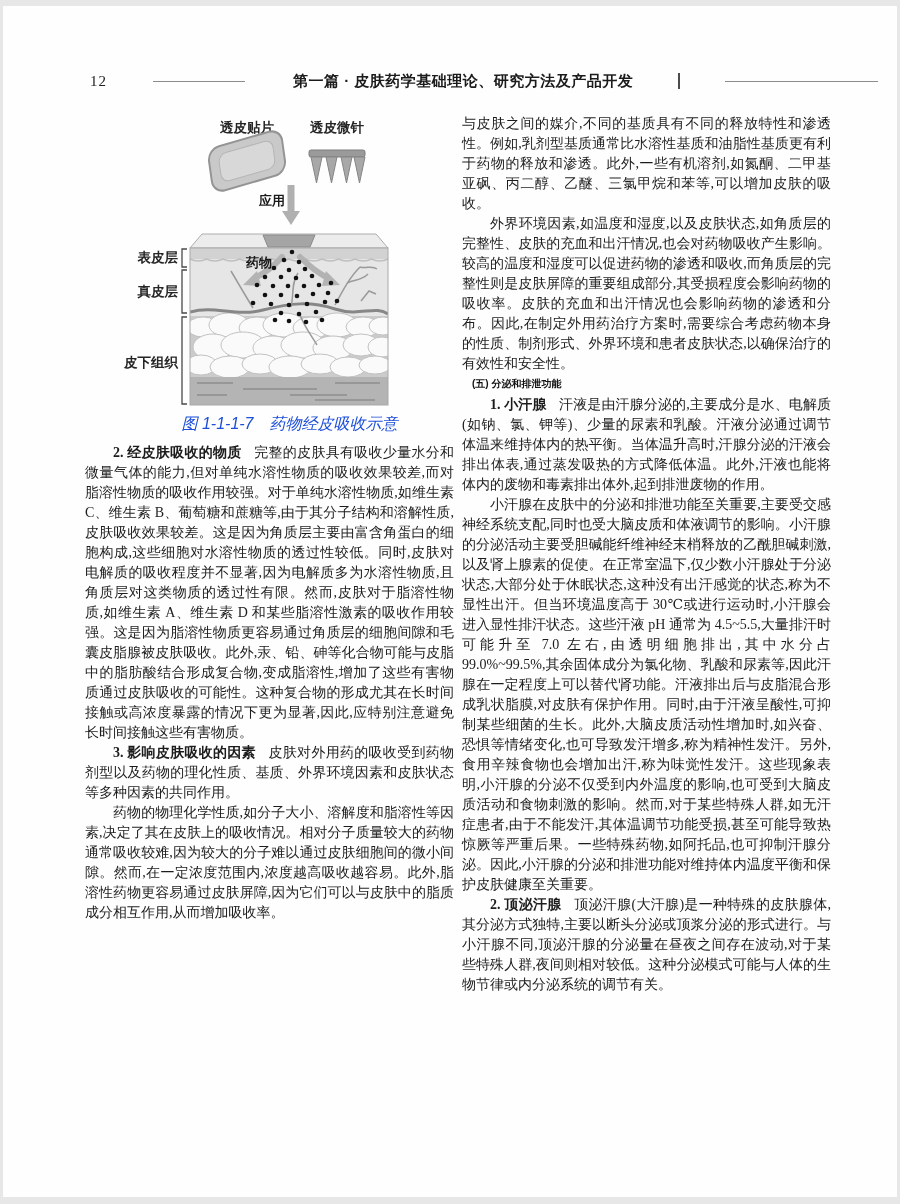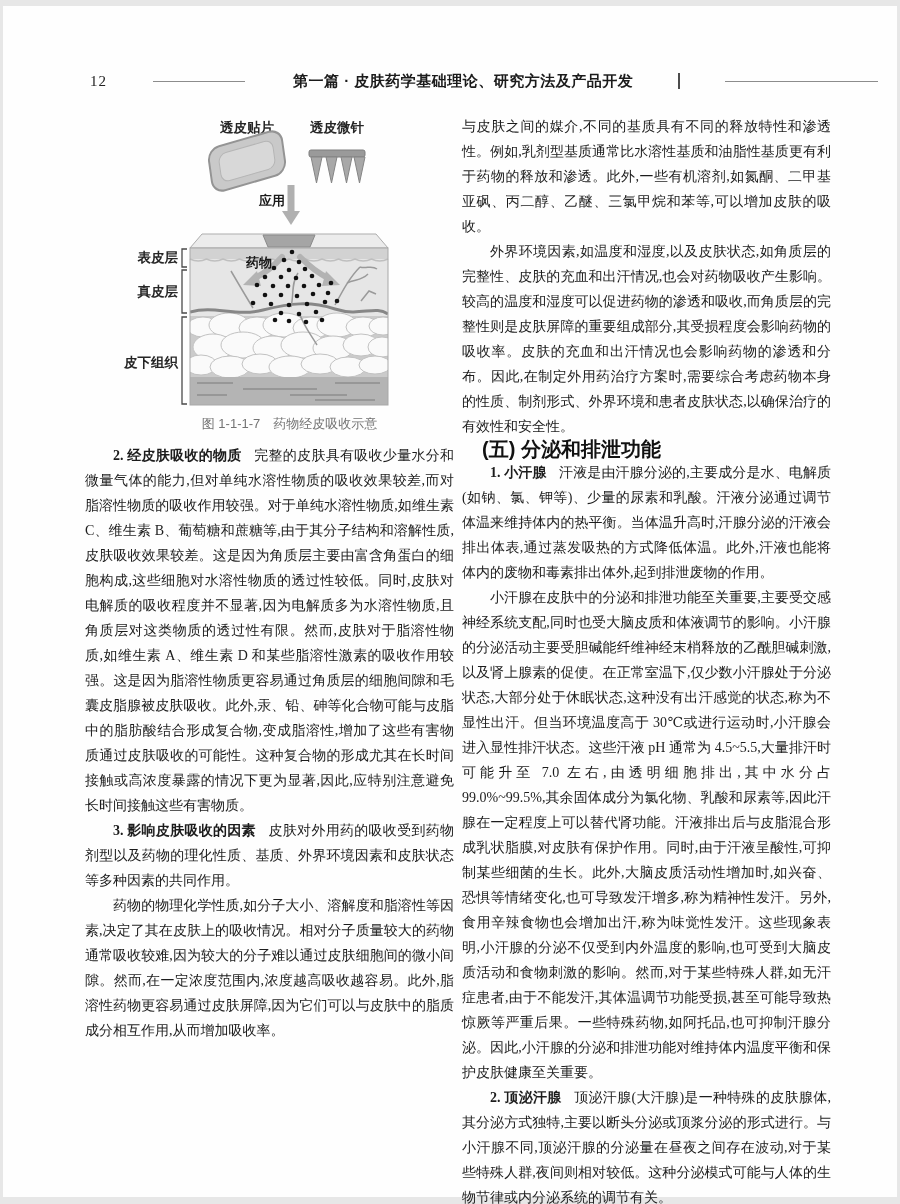--- a/index.html
+++ b/index.html
@@ -13,31 +13,31 @@
   .rule{height:1px;background:#8c8c8c;}
   .rule-short{width:92px;margin-right:12px;}
   .rule-long{flex:1;}
   .htitle{font-family:"Liberation Sans","DejaVu Sans",sans-serif;font-weight:700;font-size:15px;color:#1b1b1b;letter-spacing:0.5px;margin-right:9px;white-space:nowrap;}
   .vbar{width:1.5px;height:16px;background:#4c4c4c;margin-right:9px;}
 
   
   .col{position:absolute;width:369px;}
   .col-left{left:82px;top:99px;}
   .col-right{left:459px;top:108px;}
-  .para{margin:0;font-size:14px;line-height:25px;text-align:justify;text-indent:2em;color:#1c1c1c;}
+  .para{margin:0;font-size:14px;line-height:20px;text-align:justify;text-indent:2em;color:#1c1c1c;}
   .para.noindent{text-indent:0;}
   .phead{font-weight:700;margin-right:0.9em;}
-  .sec{margin:0;font-size:20px;line-height:20.6px;font-weight:700;text-indent:1em;color:#111;
+  .sec{margin:0;font-size:10px;line-height:20.6px;font-weight:700;text-indent:1em;color:#111;
        font-family:"Liberation Sans","DejaVu Sans",sans-serif;}
 
   
   .fig{margin:0 0 10px 0;}
   .fig svg{display:block;}
-  .figcap{font-family:"Liberation Sans","DejaVu Sans",sans-serif;font-size:13px;color:#737373;
-          text-align:center;padding-left:40px;margin-top:6px;line-height:18px;}
+  .figcap{font-family:"Liberation Sans","DejaVu Sans",sans-serif;font-size:16px;color:#1d4ed8;
+          text-align:center;padding-left:40px;margin-top:6px;line-height:18px;font-style:italic;}
   .figlabel{font:600 13.5px "Liberation Sans","DejaVu Sans",sans-serif;fill:#262626;}
   .figsmall{font:600 13px "Liberation Sans","DejaVu Sans",sans-serif;fill:#1a1a1a;}
 </style>
 </head>
 <body>
 
 <div class="scan">
 <div class="page">
 
   <header class="hdr">

